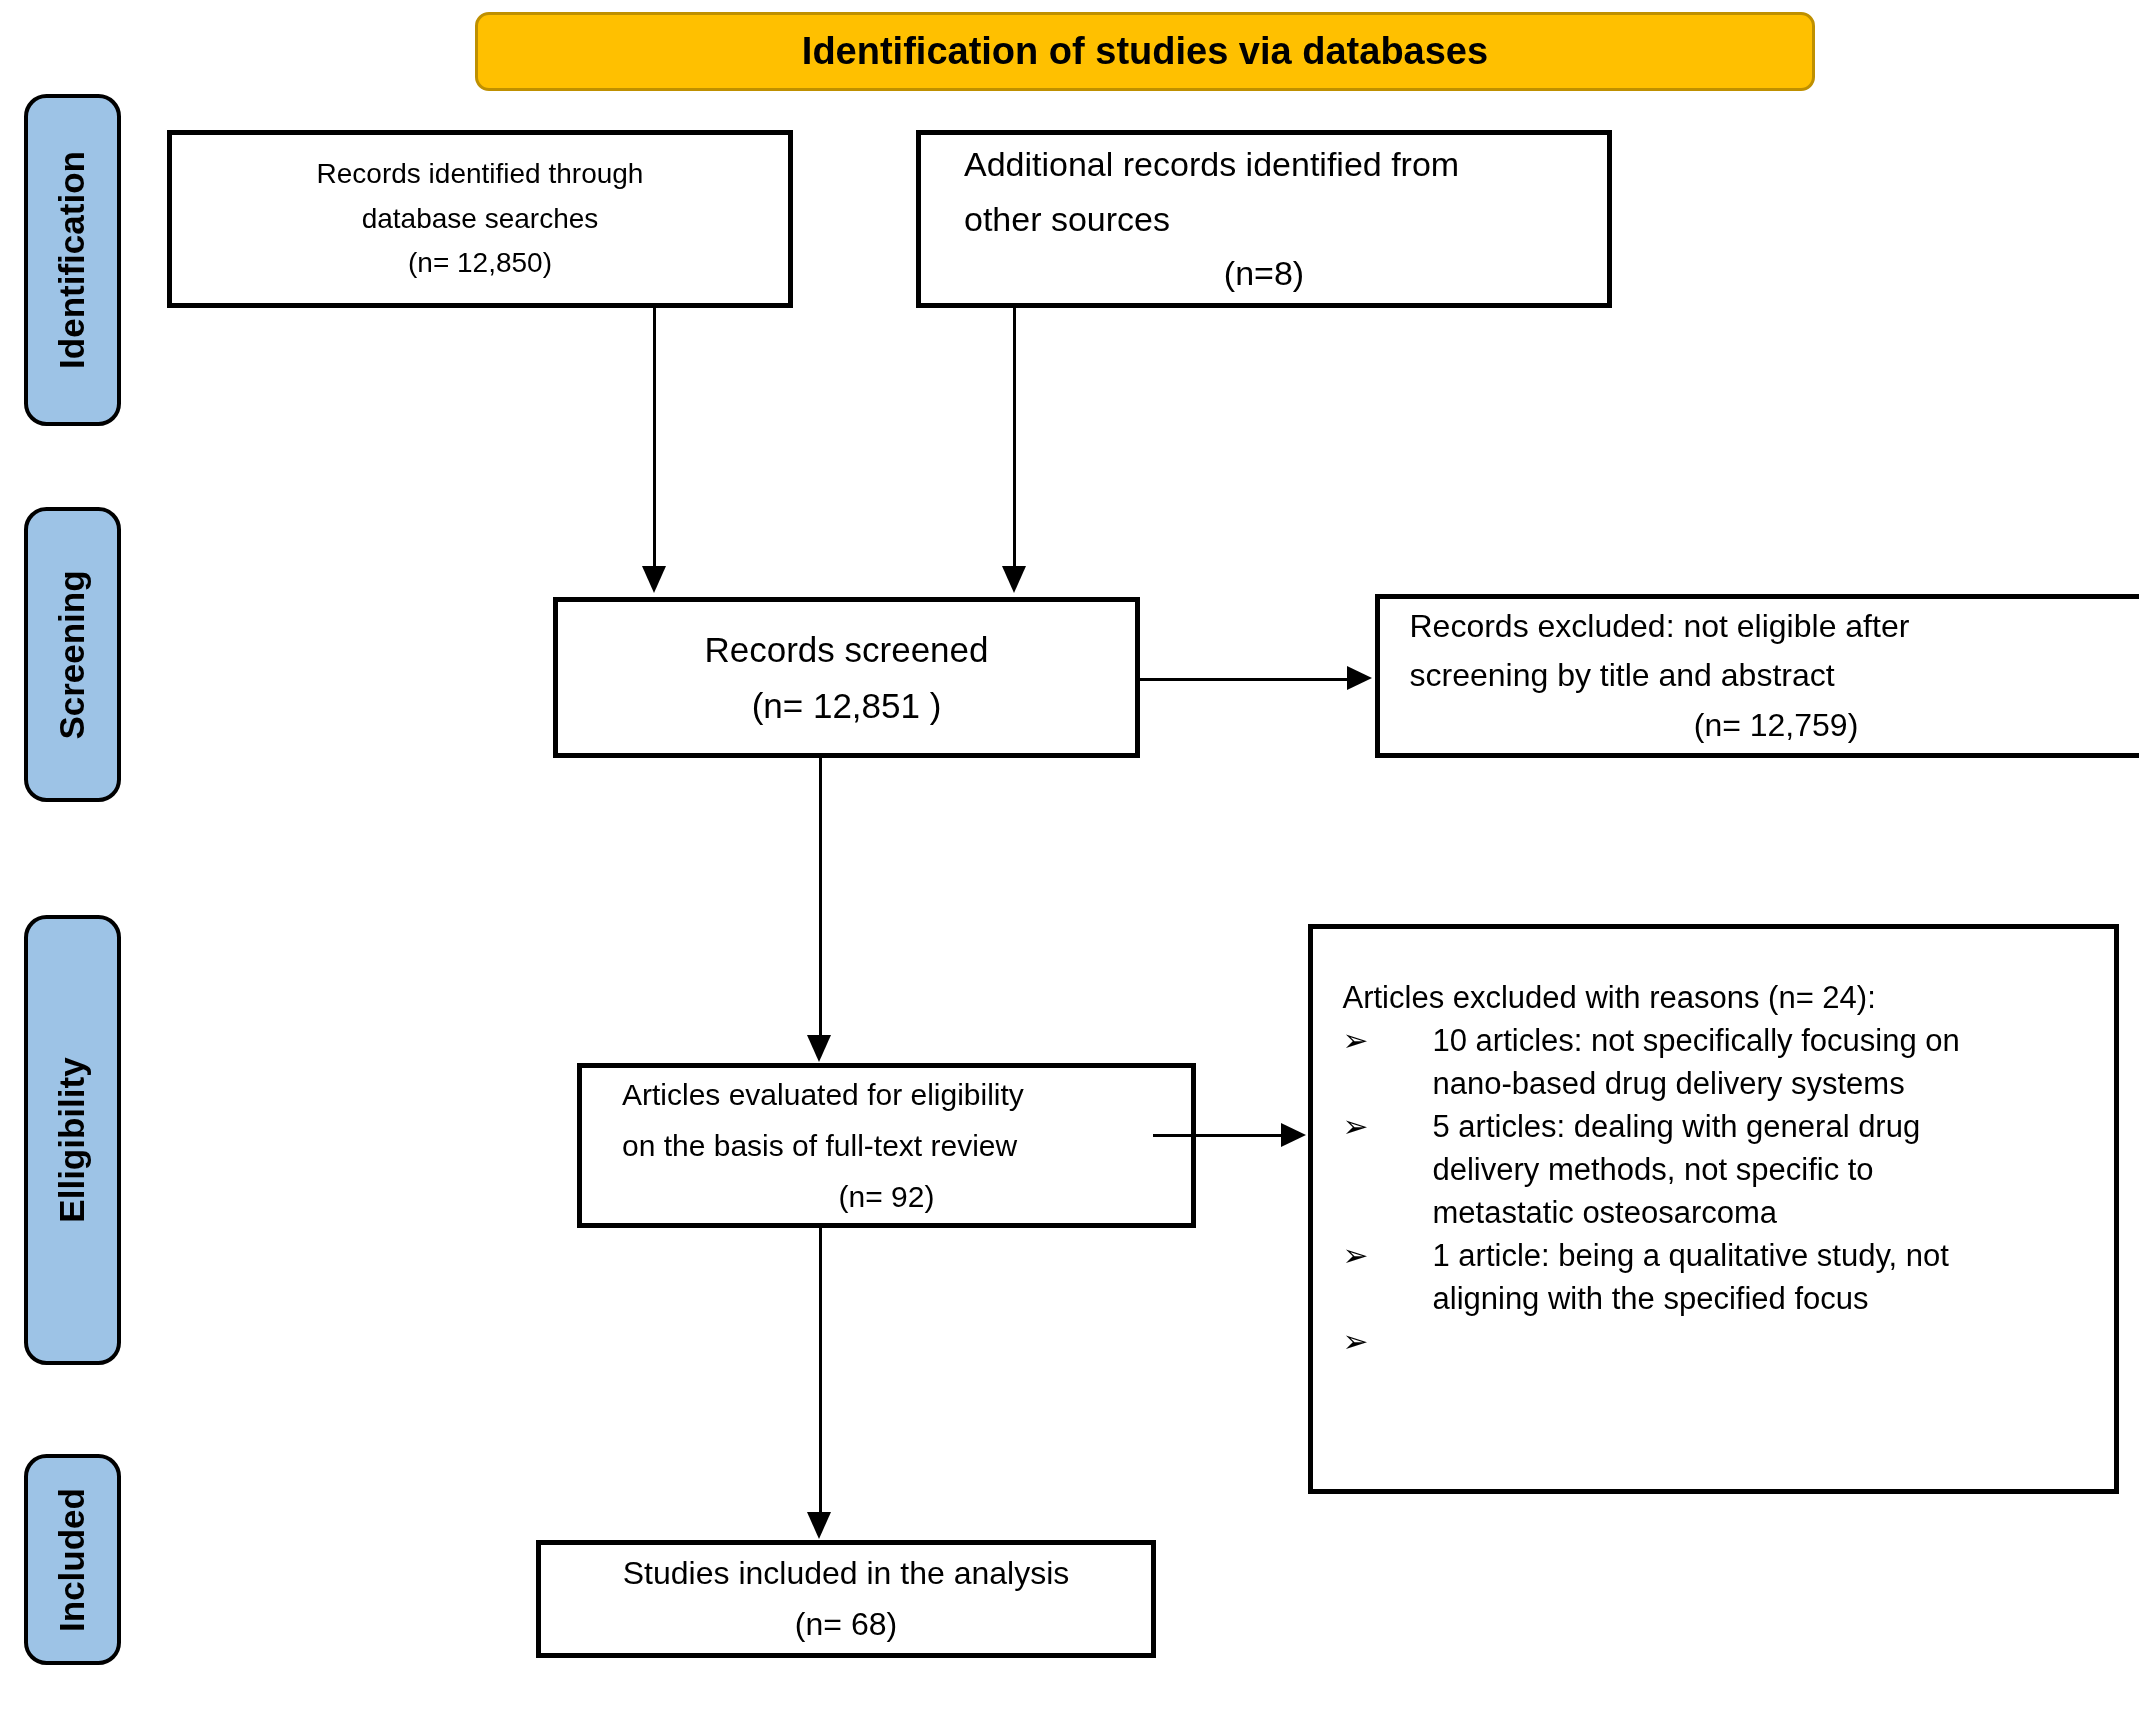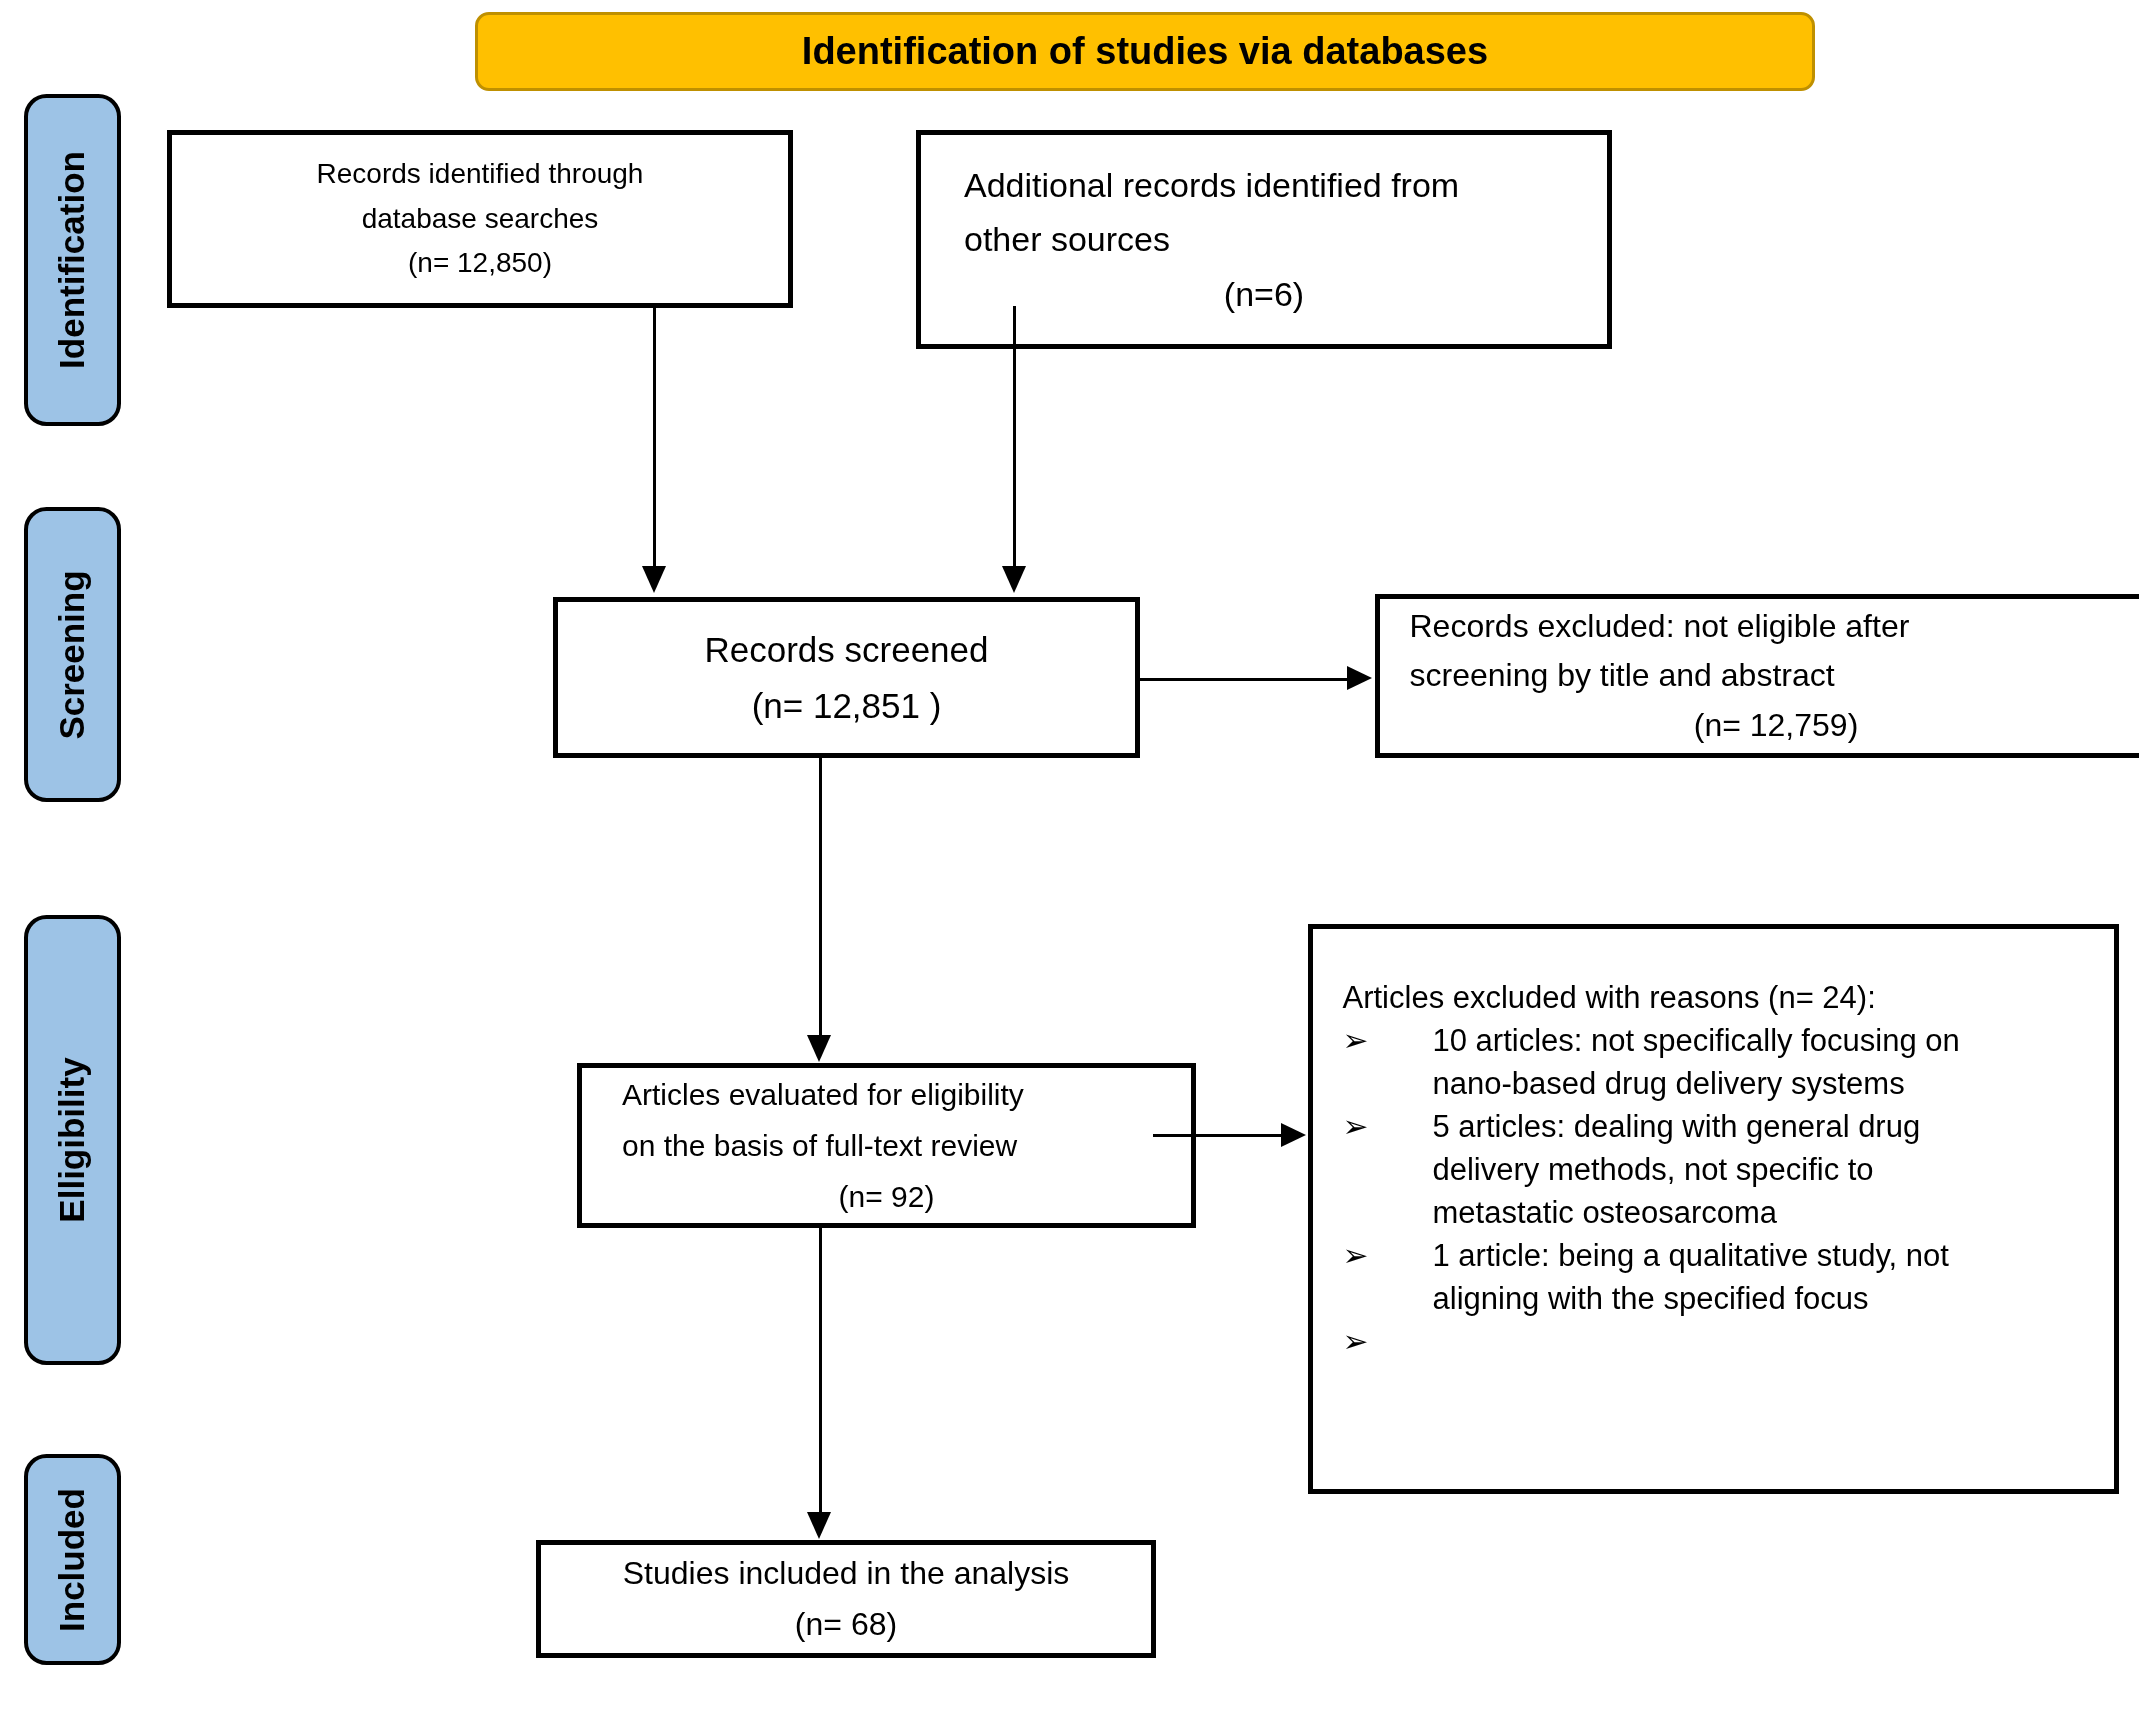--- a/index.html
+++ b/index.html
@@ -62,21 +62,21 @@
     border-top:27px solid #000;
   }
   .head-right{
     position:absolute;width:0;height:0;
     border-top:12.3px solid transparent;
     border-bottom:12.3px solid transparent;
     border-left:25px solid #000;
   }
   
   #box-records-identified{left:167px;top:130px;width:626px;height:178px;font-size:28px;line-height:1.6;}
-  #box-additional-records{left:916px;top:130px;width:696px;height:219px;font-size:34px;line-height:1.6;}
+  #box-additional-records{left:916px;top:130px;width:696px;height:178px;font-size:34px;line-height:1.6;}
   #box-additional-records .txt{padding-left:43px;padding-right:16px;}
   #box-records-screened{left:553px;top:597px;width:587px;height:161px;font-size:35px;line-height:1.6;}
   #box-records-excluded{left:1375px;top:594px;width:802px;height:164px;font-size:32px;line-height:1.55;}
   #box-records-excluded .txt{padding-left:29.5px;padding-right:10.7px;}
   #box-articles-evaluated{left:539px;top:1063px;width:619px;height:165px;font-size:30px;line-height:1.7;margin-left:38px;}
   #box-articles-evaluated .txt{padding-left:40px;padding-right:10.7px;}
   #box-articles-excluded{
     left:1308px;top:924px;width:811px;height:570px;
     font-size:31px;line-height:43px;
     justify-content:flex-start;
@@ -110,21 +110,21 @@
   </div>
 
   <div class="box" id="box-records-identified">
     <div class="pre ta-c txt">Records identified through
 database searches</div>
     <div class="ta-c">(n= 12,850)</div>
   </div>
   <div class="box" id="box-additional-records">
     <div class="pre ta-l txt">Additional records identified from
 other sources</div>
-    <div class="ta-c">(n=6)</div>
+    <div class="ta-c">(n=8)</div>
   </div>
 
   <div class="box" id="box-records-screened">
     <div class="pre ta-c txt">Records screened</div>
     <div class="ta-c">(n= 12,851 )</div>
   </div>
   <div class="box" id="box-records-excluded">
     <div class="pre ta-l txt">Records excluded: not eligible after
 screening by title and abstract</div>
     <div class="ta-c">(n= 12,759)</div>

